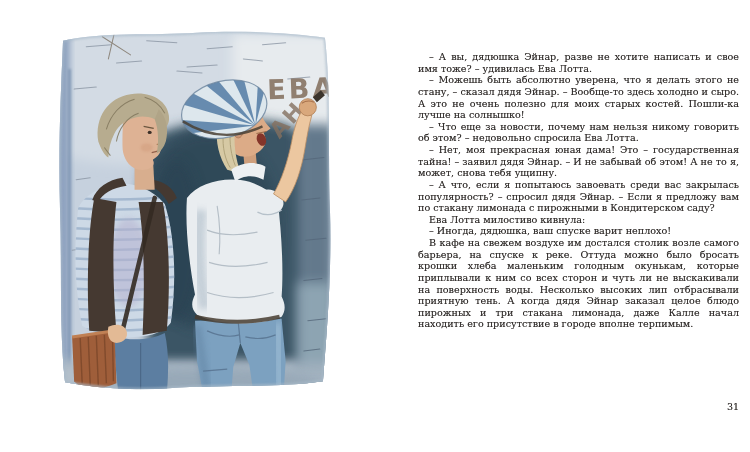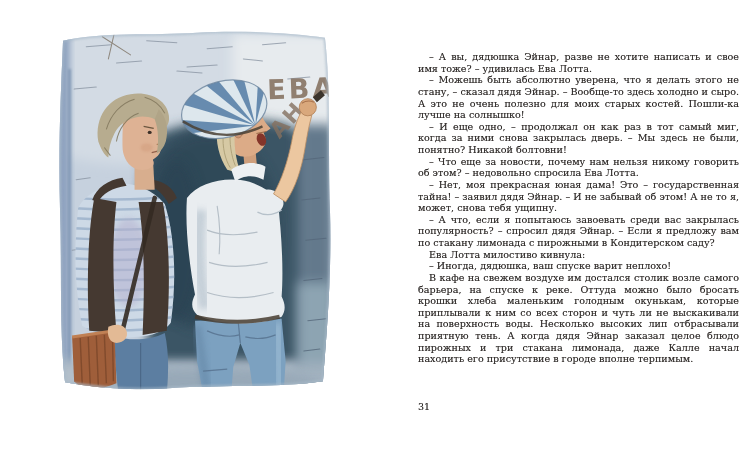--- a/index.html
+++ b/index.html
@@ -5,21 +5,21 @@
   html,body{margin:0;padding:0;background:#ffffff;}
   .spread{position:relative;width:750px;height:452px;background:#ffffff;overflow:hidden;
           font-family:"DejaVu Serif","Liberation Serif",serif;}
   
   .illus-wrap{position:absolute;left:56px;top:28px;width:278px;height:366px;}
   .illus-wrap svg{display:block;width:100%;height:100%;}
   
   .text-block{position:absolute;left:418px;top:27px;width:321px;margin-top:24px;}
   .para{margin:0;text-indent:11px;text-align:justify;font-size:9.6px;line-height:11.62px;
         color:#2e2a28;font-weight:500;text-shadow:0 0 .3px rgba(46,42,40,.5);}
-  .page-number{position:absolute;left:418px;top:401px;width:321px;text-align:left;
+  .page-number{position:absolute;left:418px;top:401px;width:321px;text-align:right;
         font-size:9.5px;color:#2e2a28;text-shadow:0 0 .3px rgba(46,42,40,.5);}
 </style>
 </head>
 <body>
 
 <div class="spread">
 
   <div class="illus-wrap">
     <svg viewBox="0 0 276 362" xmlns="http://www.w3.org/2000/svg">
       <defs>
@@ -224,21 +224,20 @@
         </g>
 
         <path d="M7,12 C45,3 95,7 140,4 C190,1 238,5 267,9 C273,60 270,120 272,180 C274,240 269,300 265,350 C220,357 160,353 112,357 C70,360 30,355 9,351 C3,300 6,240 4,180 C2,120 5,60 7,12 Z" fill="none" stroke="#a8bac9" stroke-width="3" opacity=".7" filter="url(#b1)"></path>
       </g>
     </svg>
   </div>
 
   <div class="text-block">
     <p class="para">– А вы, дядюшка Эйнар, разве не хотите написать и свое имя тоже? – удивилась Ева Лотта.</p>
     <p class="para">– Можешь быть абсолютно уверена, что я делать этого не стану, – сказал дядя Эйнар. – Вообще-то здесь холодно и сыро. А это не очень полезно для моих старых костей. Пошли-ка лучше на солнышко!</p>
-    <p class="para">– И еще одно, – продолжал он как раз в тот самый миг, когда за ними снова закрылась дверь. – Мы здесь не были, понятно? Никакой болтовни!</p>
     <p class="para">– Что еще за новости, почему нам нельзя никому говорить об этом? – недовольно спросила Ева Лотта.</p>
     <p class="para">– Нет, моя прекрасная юная дама! Это – государственная тайна! – заявил дядя Эйнар. – И не забывай об этом! А не то я, может, снова тебя ущипну.</p>
     <p class="para">– А что, если я попытаюсь завоевать среди вас закрылась популярность? – спросил дядя Эйнар. – Если я предложу вам по стакану лимонада с пирожными в Кондитерском саду?</p>
     <p class="para">Ева Лотта милостиво кивнула:</p>
     <p class="para">– Иногда, дядюшка, ваш спуске варит неплохо!</p>
     <p class="para">В кафе на свежем воздухе им достался столик возле самого барьера, на спуске к реке. Оттуда можно было бросать крошки хлеба маленьким голодным окунькам, которые приплывали к ним со всех сторон и чуть ли не выскакивали на поверхность воды. Несколько высоких лип отбрасывали приятную тень. А когда дядя Эйнар заказал целое блюдо пирожных и три стакана лимонада, даже Калле начал находить его присутствие в городе вполне терпимым.</p>
   </div>
 
   <div class="page-number">31</div>
 

